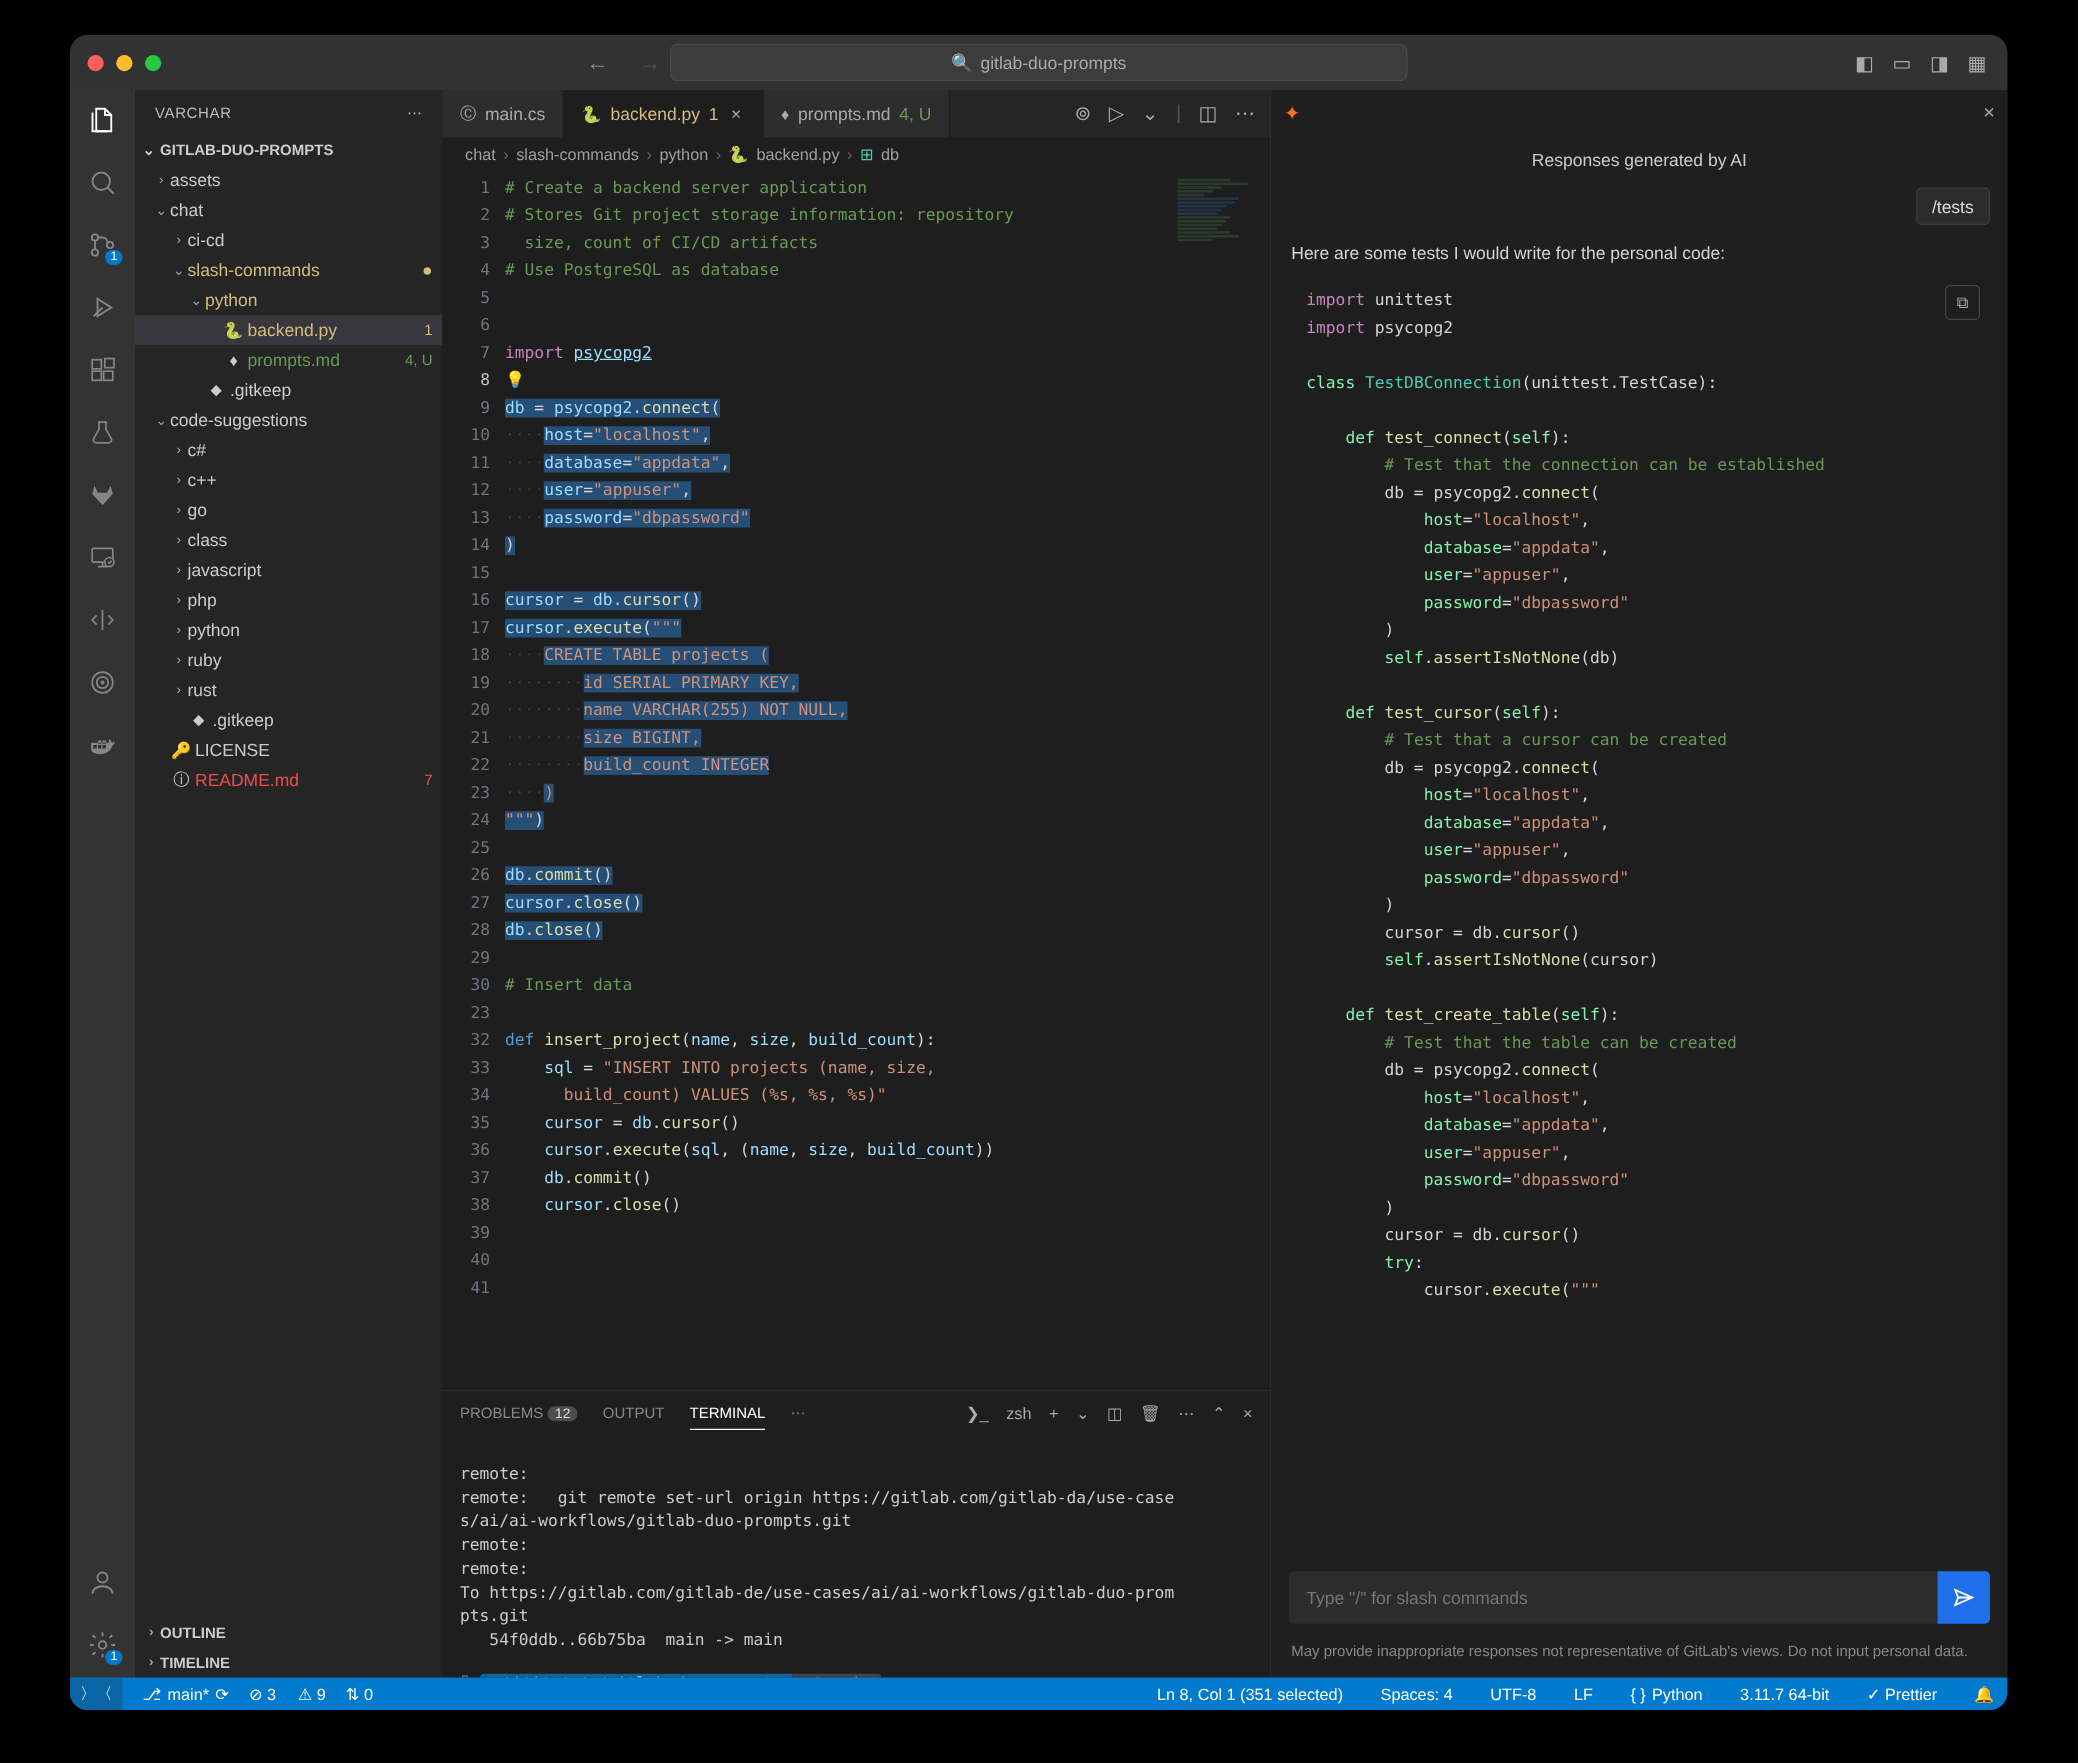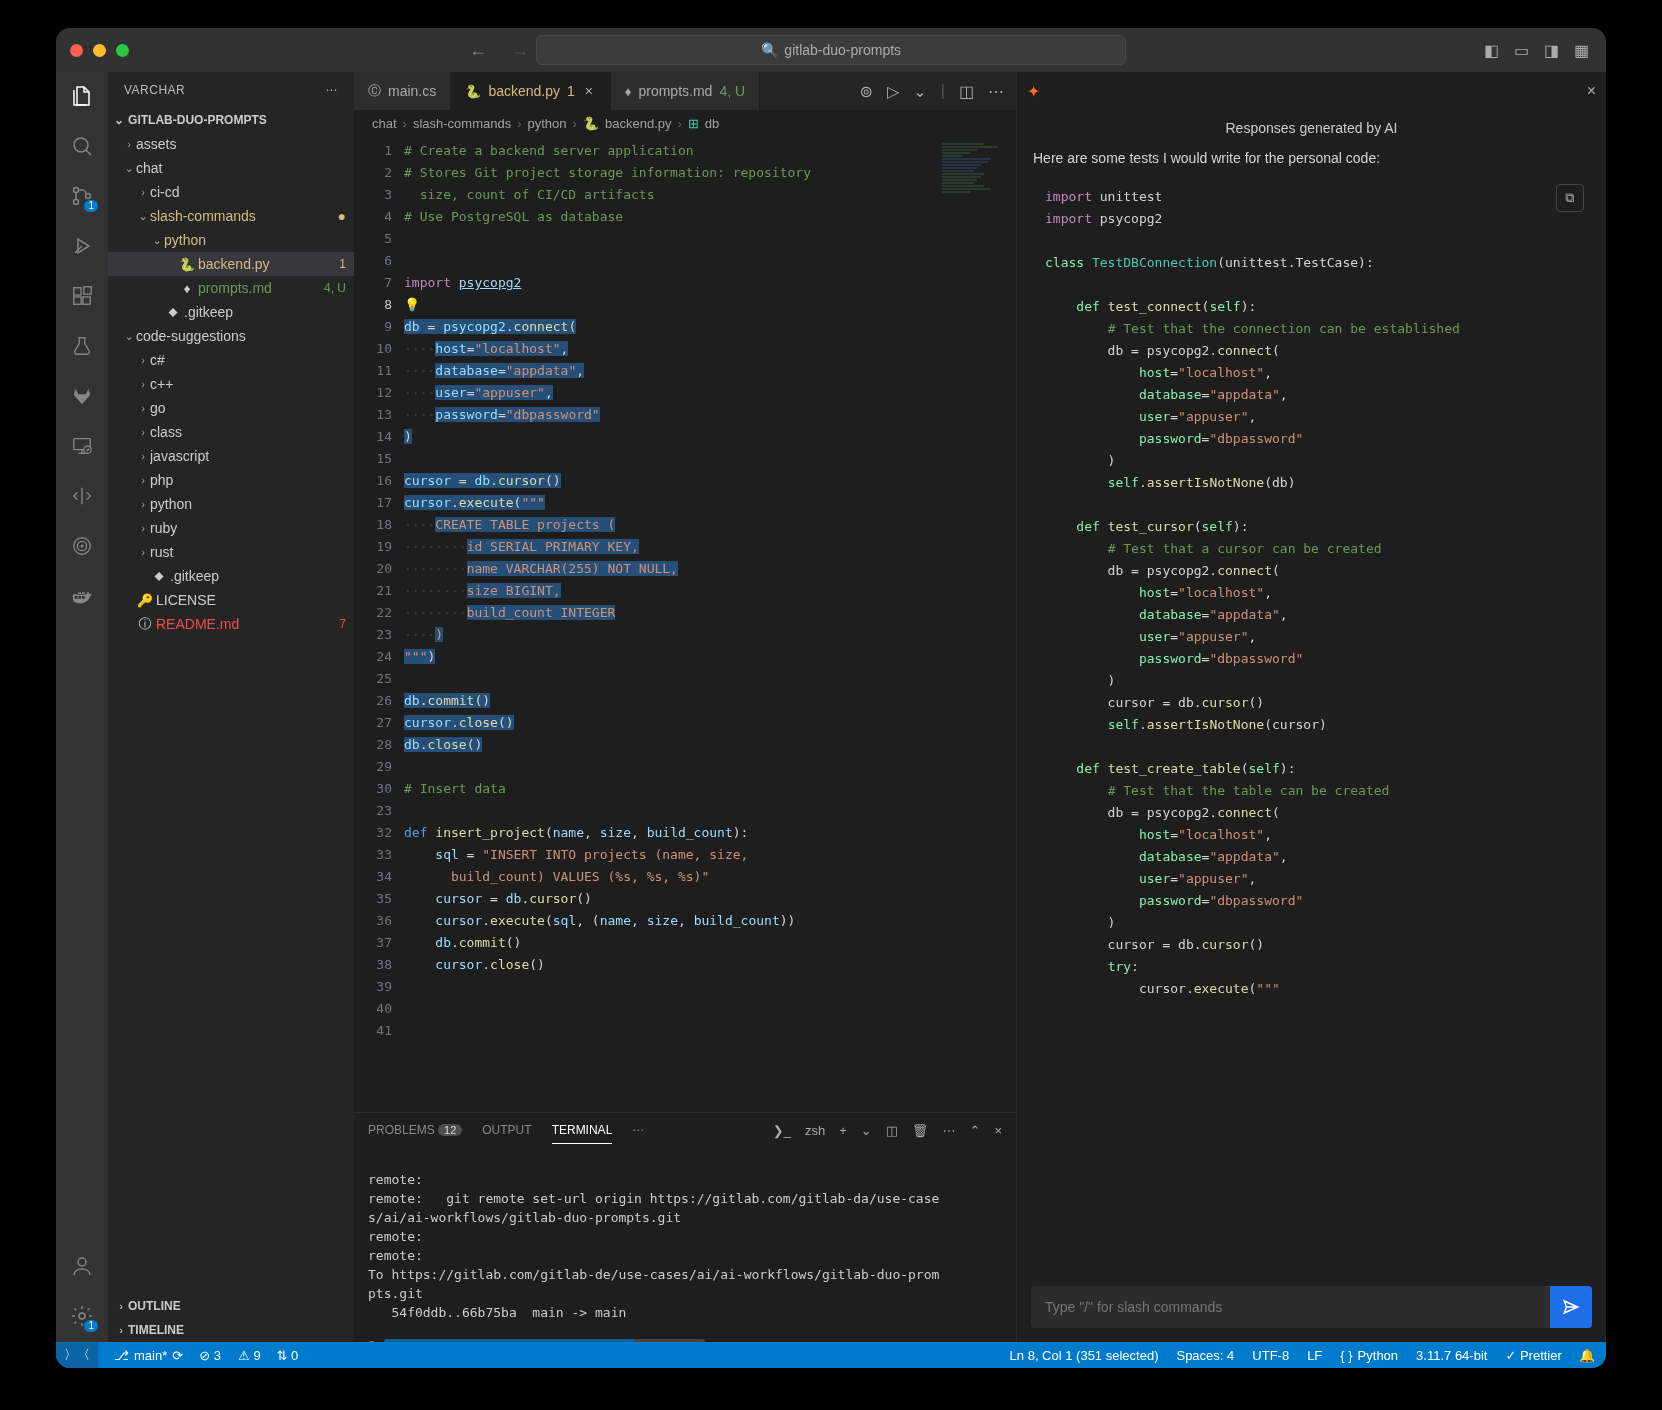--- a/index.html
+++ b/index.html
@@ -80,21 +80,21 @@
 .ai-code-wrap { margin:0 14px; background:#1e1e1e; border-radius:6px; padding:10px 14px; position:relative; flex:1; overflow:hidden; }
 .ai-copy { position:absolute; top:8px; right:8px; width:28px; height:28px; border:1px solid #444; border-radius:4px; display:flex; align-items:center; justify-content:center; color:#aaa; font-size:13px; }
 .ai-code { font:13px/22px Menlo,Consolas,monospace; white-space:pre; color:#d4d4d4; }
 .ai-code .k{color:#86efac}.ai-code .kd{color:#c586c0}.ai-code .s{color:#ce9178}.ai-code .f{color:#dcdcaa}.ai-code .cl{color:#4ec9b0}.ai-code .c{color:#6a9955}.ai-code .v{color:#86efac}
 .ai-input { margin:14px; display:flex; align-items:center; gap:0; }
 .ai-input input { flex:1; background:#2c2c2d; border:0; height:42px; padding:0 14px; color:#ccc; font-size:14px; border-radius:4px 0 0 4px; outline:none; }
 .ai-send { width:42px; height:42px; background:#1f6feb; border-radius:0 4px 4px 0; display:flex; align-items:center; justify-content:center; color:#fff; }
 .ai-disclaim { padding:0 16px 12px; font-size:12px; color:#888; line-height:1.4; }
 .status { height:26px; background:#007acc; display:flex; align-items:center; font-size:13px; color:#fff; padding:0 10px; gap:16px; }
 .status .blk { display:flex; align-items:center; gap:5px; }
-.status .rsb { margin-left:auto; display:flex; gap:18px; }
+.status .rsb { margin-left:auto; display:flex; gap:30px; }
 .status .remote { background:#0a64a5; margin:-0 0 -0 -10px; height:26px; display:flex; align-items:center; padding:0 8px; }
 svg { display:block; }
 </style>
 </head>
 <body>
 
 <div class="app">
 
   <div class="titlebar">
     <div class="traffic">
@@ -462,20 +462,23 @@
         </div>
       </div>
     </div>
 
     <div class="ai">
       <div class="ai-top">
         <span style="color:#fc6d26">✦</span>
         <span class="x">×</span>
       </div>
       <div class="ai-title">Responses generated by AI</div>
+      <div class="ai-chip-row">
+          <div class="ai-chip">/tests</div>
+        </div>
       <div class="ai-msg">Here are some tests I would write for the personal code:</div>
       <div class="ai-code-wrap">
         <div class="ai-copy">⧉</div>
         <div class="ai-code" id="ai-code"><span class="kd">import</span> unittest
 <span class="kd">import</span> psycopg2
 
 <span class="k">class</span> <span class="cl">TestDBConnection</span>(unittest.TestCase):
 
     <span class="k">def</span> <span class="f">test_connect</span>(<span class="v">self</span>):
         <span class="c"># Test that the connection can be established</span>
@@ -511,20 +514,21 @@
             cursor.<span class="f">execute</span>(<span class="s">"""</span></div>
       </div>
       <div class="ai-input">
         <input type="text" placeholder="Type &quot;/&quot; for slash commands" style="">
         <div class="ai-send">
           <svg width="18" height="18" viewBox="0 0 24 24" fill="none" stroke="currentColor" stroke-width="2">
               <path d="M3 20l18-8L3 4l3 8-3 8zM6 12h15"></path>
             </svg>
         </div>
       </div>
+      <div class="ai-disclaim">May provide inappropriate responses not representative of GitLab's views. Do not input personal data.</div>
     </div>
   </div>
 
   <div class="status">
     <div class="remote blk">〉〈</div>
     <div class="blk">⎇ <span>main*</span> <span>⟳</span></div>
     <div class="blk"><span>⊘ 3</span>&nbsp;&nbsp;<span>⚠ 9</span></div>
     <div class="blk">
         <span>⇅ 0</span>
       </div>

